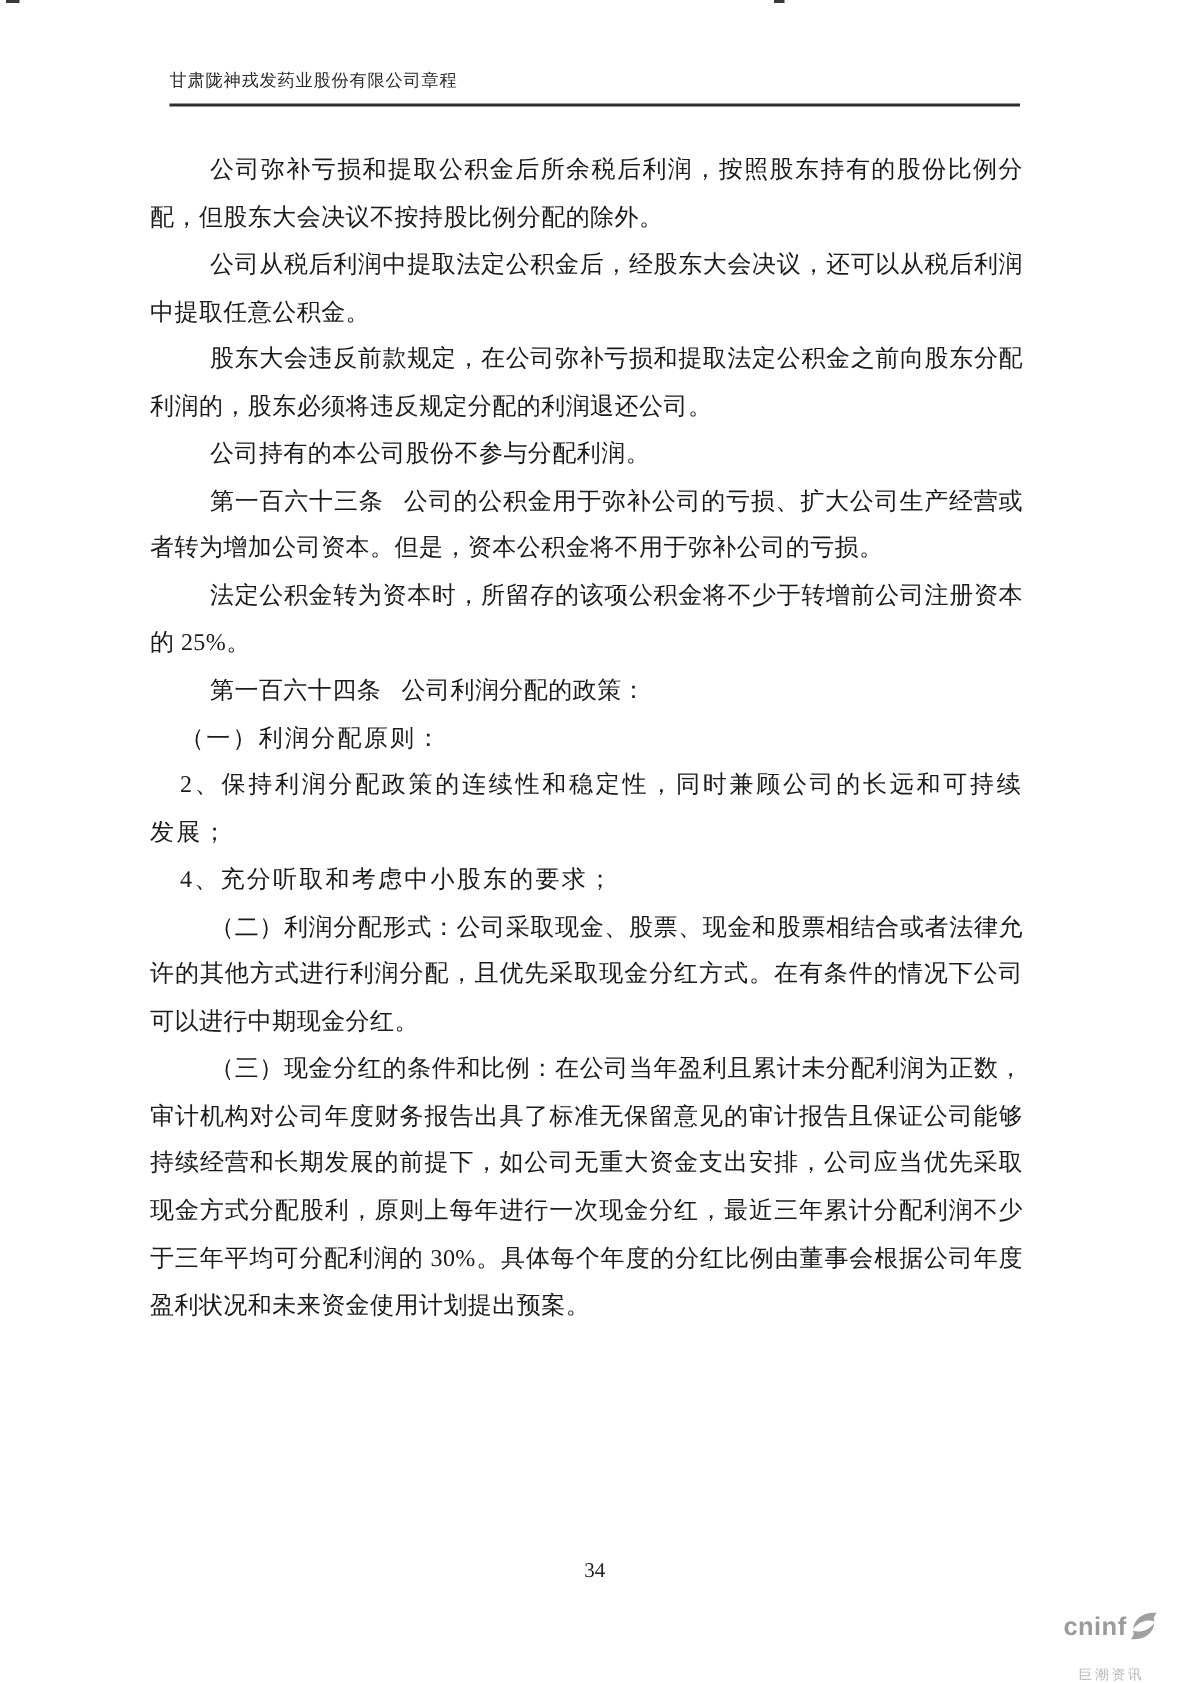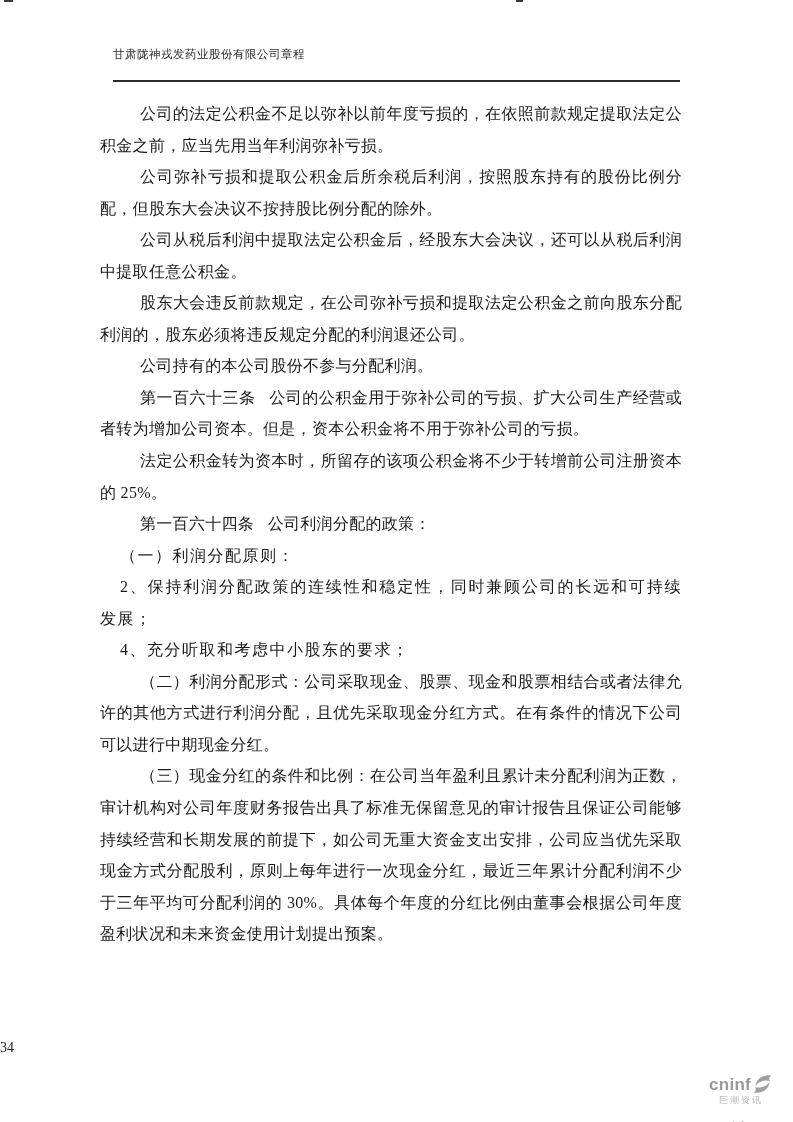--- a/index.html
+++ b/index.html
@@ -10,76 +10,75 @@
   }
   
   .artifact{position:absolute;background:#3a3a3a;height:2px;}
   .artifact.a1{left:4px;top:0;width:9px;}
   .artifact.a2{left:516px;top:0;width:7px;}
 
   
   .page-header{
     position:absolute;left:113px;top:44px;width:567px;
     border-bottom:2px solid #2d2d2d;
-    padding-bottom:18px;
+    padding-bottom:7px;
   }
   .page-header .title{
     font-size:11.5px;color:#2b2b2b;letter-spacing:0.5px;
   }
 
   
   .doc-body{
     position:absolute;left:100px;top:98px;width:582px;
     font-size:16px;line-height:31.55px;color:#1b1b1b;
     text-align:justify;text-justify:inter-ideograph;
     letter-spacing:0.3px;
   }
   .doc-body p{margin:0;padding:0;}
   .doc-body p.normal{text-indent:40px;}
   .doc-body p.list{text-indent:20px;letter-spacing:1.5px;}
   .article-no{font-weight:normal;margin-right:0.85em;}
 
   
   .page-number{
-    position:absolute;left:0;right:0;top:1040px;text-align:left;
+    position:absolute;left:0;right:0;top:1040px;text-align:center;
     font-size:14px;color:#222222;
   }
 
   
   .watermark{
     position:absolute;right:6px;top:1076px;width:92px;
     font-family:"Liberation Sans","DejaVu Sans",sans-serif;
     text-align:center;line-height:1;
   }
   .watermark .brand-row{
     display:flex;align-items:flex-start;justify-content:center;
   }
   .watermark .brand{
     font-size:17px;font-weight:bold;color:#9b9b9b;letter-spacing:0.3px;
   }
   .watermark .swirl{display:block;margin-left:1px;margin-top:-2px;}
   .watermark .brand-cn{
-    font-size:9px;color:#b5b5b5;letter-spacing:2px;margin-top:2px;
+    font-size:9px;color:#b5b5b5;letter-spacing:2px;margin-top:18px;
   }
   .watermark .url{
     font-size:10px;color:#ababab;margin-top:16px;letter-spacing:0.1px;
   }
 </style>
 </head>
 <body>
 
 <div class="artifact a1"></div>
 <div class="artifact a2"></div>
 
 <div class="page-header">
   <span class="title">甘肃陇神戎发药业股份有限公司章程</span>
 </div>
 
 <div class="doc-body">
-    <p class="normal"><span>公司的法定公积金不足以弥补以前年度亏损的，在依照前款规定提取法定公积金之前，应当先用当年利润弥补亏损。</span></p>
     <p class="normal"><span>公司弥补亏损和提取公积金后所余税后利润，按照股东持有的股份比例分配，但股东大会决议不按持股比例分配的除外。</span></p>
     <p class="normal"><span>公司从税后利润中提取法定公积金后，经股东大会决议，还可以从税后利润中提取任意公积金。</span></p>
     <p class="normal"><span>股东大会违反前款规定，在公司弥补亏损和提取法定公积金之前向股东分配利润的，股东必须将违反规定分配的利润退还公司。</span></p>
     <p class="normal"><span>公司持有的本公司股份不参与分配利润。</span></p>
     <p class="normal"><span class="article-no">第一百六十三条</span><span>公司的公积金用于弥补公司的亏损、扩大公司生产经营或者转为增加公司资本。但是，资本公积金将不用于弥补公司的亏损。</span></p>
     <p class="normal"><span>法定公积金转为资本时，所留存的该项公积金将不少于转增前公司注册资本的 25%。</span></p>
     <p class="normal"><span class="article-no">第一百六十四条</span><span>公司利润分配的政策：</span></p>
     <p class="list"><span>（一）利润分配原则：</span></p>
     <p class="list"><span>2、保持利润分配政策的连续性和稳定性，同时兼顾公司的长远和可持续发展；</span></p>
     <p class="list"><span>4、充分听取和考虑中小股东的要求；</span></p>

